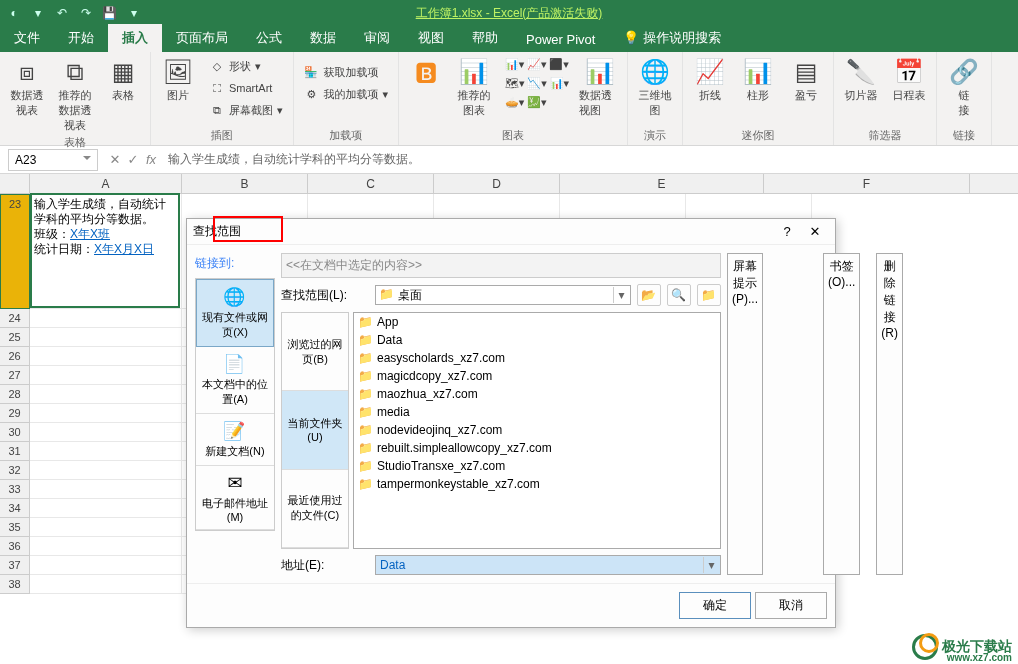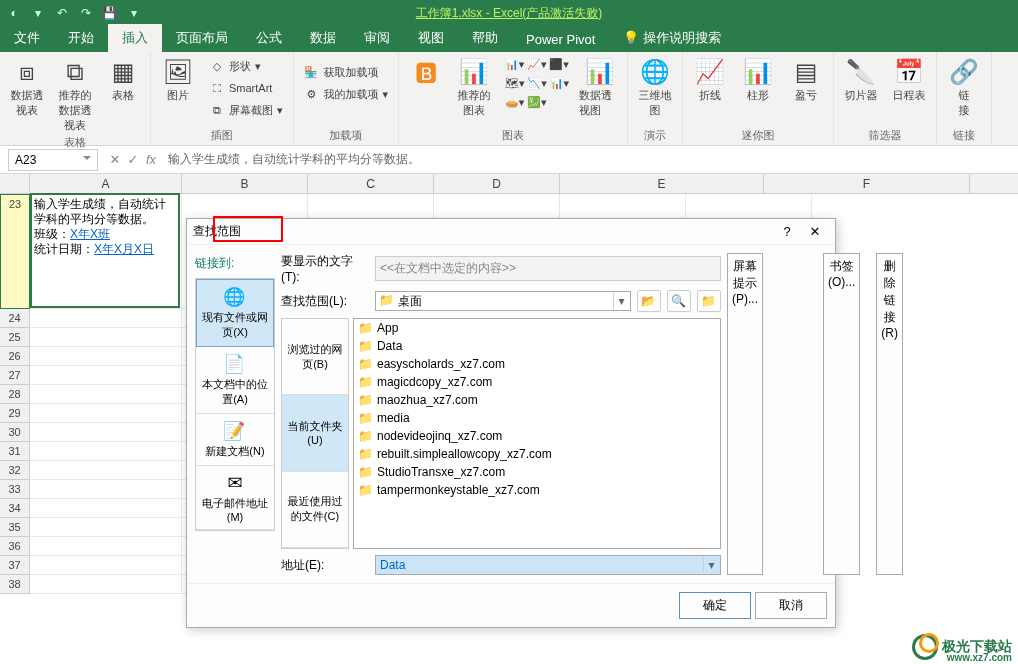--- a/index.html
+++ b/index.html
@@ -7,21 +7,21 @@
 
 
 .titlebar { height: 26px; background: #2a7c4a; display: flex; align-items: center; padding: 0 6px; color: #fff; font-size: 12px; }
 .titlebar .tb-left { display: flex; gap: 8px; align-items: center; }
 .titlebar .tb-icon { width: 16px; height: 16px; display: inline-flex; align-items: center; justify-content: center; color: #cfe; }
 .titlebar .tb-title { position: absolute; left: 50%; transform: translateX(-50%); color: #bef264; font-size: 12px; text-decoration: underline; }
 
 
 .ribbon-tabs { height: 26px; background: #2a7c4a; display: flex; align-items: flex-end; }
 .rtab { color: #fff; font-size: 13px; padding: 5px 14px; cursor: pointer; }
-.rtab.active { background: #f3f2f1; color: #2a7c4a; font-weight: 400; }
+.rtab.active { background: #f3f2f1; color: #2a7c4a; font-weight: 700; }
 
 
 .ribbon { background: #f3f2f1; border-bottom: 1px solid #d7d7d7; display: flex; height: 94px; }
 .rgroup { border-right: 1px solid #e3e3e3; padding: 4px 6px 2px; display: flex; flex-direction: column; justify-content: space-between; }
 .rgroup .row { display: flex; gap: 6px; align-items: flex-start; }
 .rgroup .label { font-size: 11px; color: #666; text-align: center; padding-top: 2px; }
 .rbtn-large { display: flex; flex-direction: column; align-items: center; width: 42px; font-size: 11px; color: #444; cursor: pointer; }
 .rbtn-large .ico { width: 32px; height: 32px; display: flex; align-items: center; justify-content: center; font-size: 24px; }
 .rbtn-small { display: flex; align-items: center; gap: 4px; font-size: 11px; color: #444; padding: 2px 4px; cursor: pointer; }
 .rbtn-small .ico { width: 16px; height: 16px; display: inline-flex; align-items: center; justify-content: center; }
@@ -35,35 +35,35 @@
 .formula-input { flex: 1; border: none; padding: 4px 8px; font-size: 12px; color: #666; outline: none; }
 
 
 .sheet { position: relative; }
 .col-headers { display: flex; height: 20px; background: #f0f0f0; border-bottom: 1px solid #ccc; font-size: 12px; color: #444; }
 .col-headers .corner { width: 30px; border-right: 1px solid #ccc; }
 .col-headers .ch { border-right: 1px solid #ccc; text-align: center; line-height: 20px; }
 .row-line { display: flex; height: 19px; }
 .row-line .rh { width: 30px; background: #f0f0f0; border-right: 1px solid #ccc; border-bottom: 1px solid #ccc; text-align: center; font-size: 11px; line-height: 19px; color: #444; }
 .row-line .cell { border-right: 1px solid #e8e8e8; border-bottom: 1px solid #e8e8e8; }
-.rh.sel { background: #fef9c3; border: 1px solid #2a7c4a; }
+.rh.sel { background: #eab308; border: 1px solid #2a7c4a; }
 
 .a23-cell { position: absolute; left: 30px; top: 19px; width: 150px; height: 115px; border: 2px solid #2a7c4a; background: #fff; padding: 2px; font-size: 12px; line-height: 15px; }
 .a23-cell .blue-link { color: #0563c1; text-decoration: underline; }
 
 
 .dialog { position: absolute; left: 186px; top: 218px; width: 650px; height: 410px; background: #fdfdfd; border: 1px solid #aaa; box-shadow: 2px 2px 10px rgba(0,0,0,0.2); display: flex; flex-direction: column; font-size: 12px; }
 .dlg-title { height: 26px; display: flex; align-items: center; padding: 0 6px; border-bottom: 1px solid #eee; }
 .dlg-title .t { flex: 1; }
 .dlg-title .help, .dlg-title .close { width: 28px; text-align: center; font-size: 13px; cursor: pointer; }
 .red-box { position: absolute; left: 213px; top: 216px; width: 70px; height: 26px; border: 2px solid red; pointer-events: none; }
 
 .dlg-body { flex: 1; display: flex; padding: 8px; gap: 6px; }
 .link-to-col { width: 80px; }
-.link-to-label { font-size: 12px; color: #0f766e; padding: 2px 0 6px; }
+.link-to-label { font-size: 12px; color: #3b82f6; padding: 2px 0 6px; }
 .link-to-tab { border: 1px solid #ccc; display: flex; flex-direction: column; }
 .lt-item { padding: 6px 2px; text-align: center; cursor: pointer; border-bottom: 1px solid #ddd; font-size: 11px; }
 .lt-item.sel { background: #d0e7f7; border: 1px solid #7aa7c7; }
 .lt-item .ico { display: block; font-size: 18px; margin-bottom: 2px; }
 
 .main-col { flex: 1; display: flex; flex-direction: column; gap: 6px; }
 .field-row { display: flex; align-items: center; gap: 6px; }
 .field-row label { width: 88px; text-align: left; }
 .field-row .ro-input { flex: 1; border: 1px solid #ccc; background: #f3f3f3; padding: 3px 4px; color: #888; }
 .field-row select, .field-row input { border: 1px solid #aaa; padding: 2px 4px; font-size: 12px; }
@@ -426,21 +426,20 @@
       <div class="link-to-tab">
         <div class="lt-item sel"><span class="ico">🌐</span><span>现有文件或网页(X)</span></div>
         <div class="lt-item"><span class="ico">📄</span><span>本文档中的位置(A)</span></div>
         <div class="lt-item"><span class="ico">📝</span><span>新建文档(N)</span></div>
         <div class="lt-item"><span class="ico">✉</span><span>电子邮件地址(M)</span></div>
       </div>
     </div>
 
     <div class="main-col">
       <div class="field-row">
-        <label>要显示的文字(T):</label>
         <div class="ro-input">&lt;&lt;在文档中选定的内容&gt;&gt;</div>
       </div>
       <div class="field-row">
         <label>查找范围(L):</label>
         <div class="combo" style="max-width:260px">
           <input style="padding-left: 22px;" value="桌面">
           <span style="position:absolute;left:4px;top:2px">📁</span>
           <span class="arrow">▾</span>
         </div>
         <div class="tool-icons">

